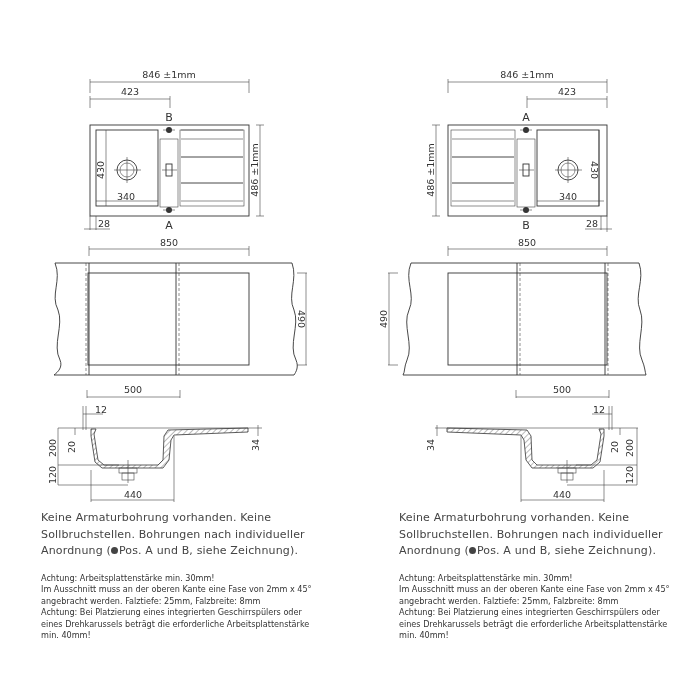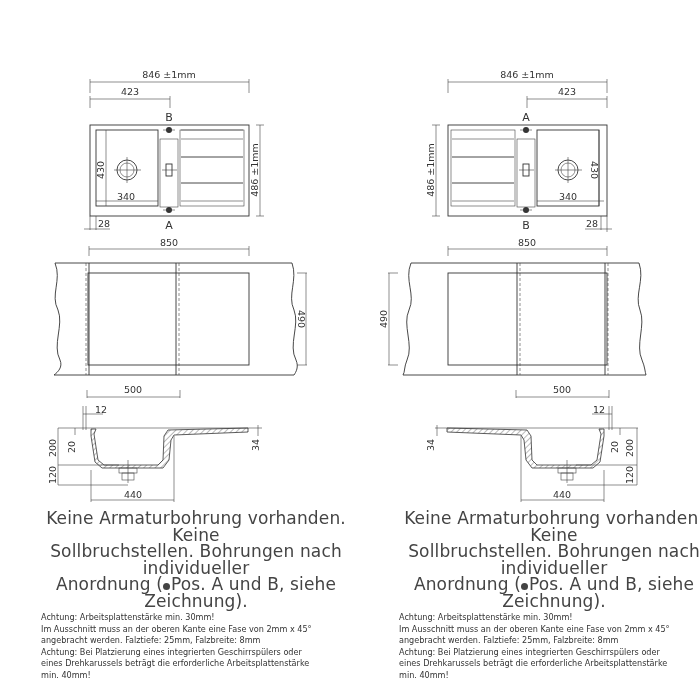--- a/index.html
+++ b/index.html
@@ -5,22 +5,22 @@
   html, body { margin:0; padding:0; background:#ffffff; }
   body { width:700px; height:700px; position:relative; overflow:hidden; font-family:"DejaVu Sans", sans-serif; color:#333; }
   svg { position:absolute; left:0; top:0; }
   svg text { font-family:"DejaVu Sans", sans-serif; fill:#333; }
   .dim { font-size:9.5px; }
   .lbl { font-size:11px; }
   .ln { stroke:#333; stroke-width:0.9; fill:none; }
   .thin { stroke:#444; stroke-width:0.6; fill:none; }
   .dash { stroke:#444; stroke-width:0.6; fill:none; stroke-dasharray:3 2; }
   .notes { position:absolute; width:310px; }
-  .notes .main { font-size:17px; line-height:16.5px; color:#444; letter-spacing:0.15px;text-align:center; }
-  .notes .small { font-size:8.1px; line-height:11.6px; color:#333; margin-top:3px; }
+  .notes .main { font-size:11px; line-height:16.5px; color:#444; letter-spacing:0.15px; }
+  .notes .small { font-size:8.1px; line-height:11.6px; color:#333; margin-top:13px; }
   .notes p { margin:0; }
   .dot { display:inline-block; width:7px; height:7px; border-radius:50%; background:#444; vertical-align:0px; margin-right:1px; }
 </style>
 </head>
 <body>
 
 <svg width="700" height="700" viewBox="0 0 700 700">
   <defs>
     <pattern id="hatch" width="4" height="4" patternUnits="userSpaceOnUse" patternTransform="rotate(45)">
       <line x1="0" y1="0" x2="0" y2="4" stroke="#555" stroke-width="0.8"></line>

